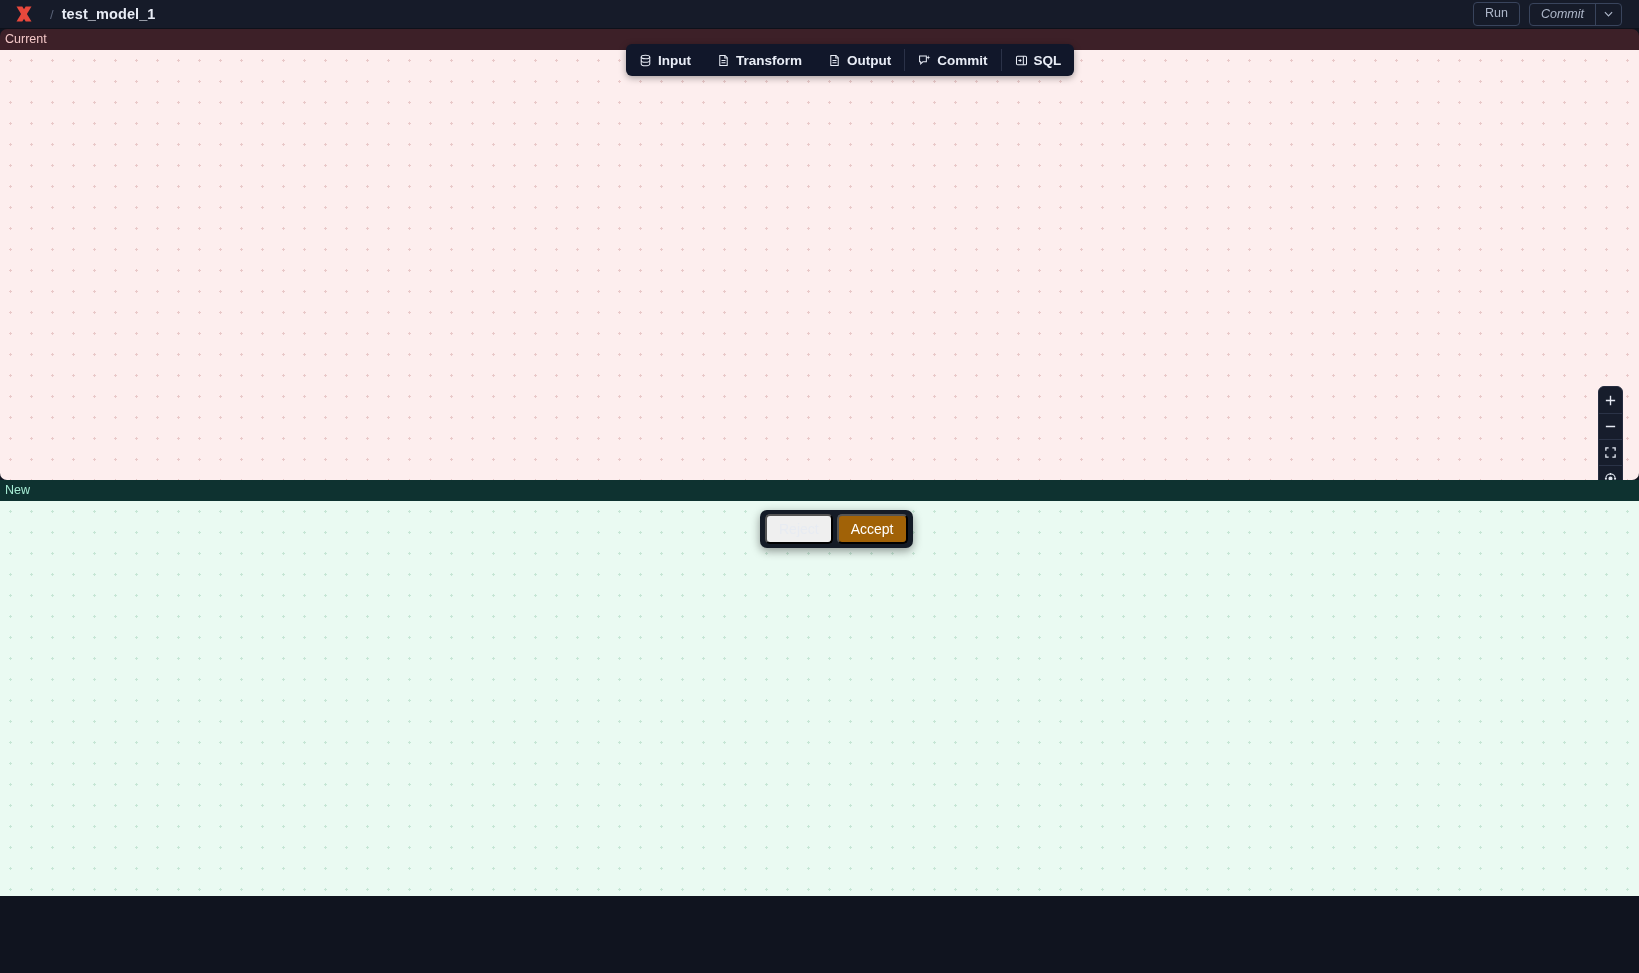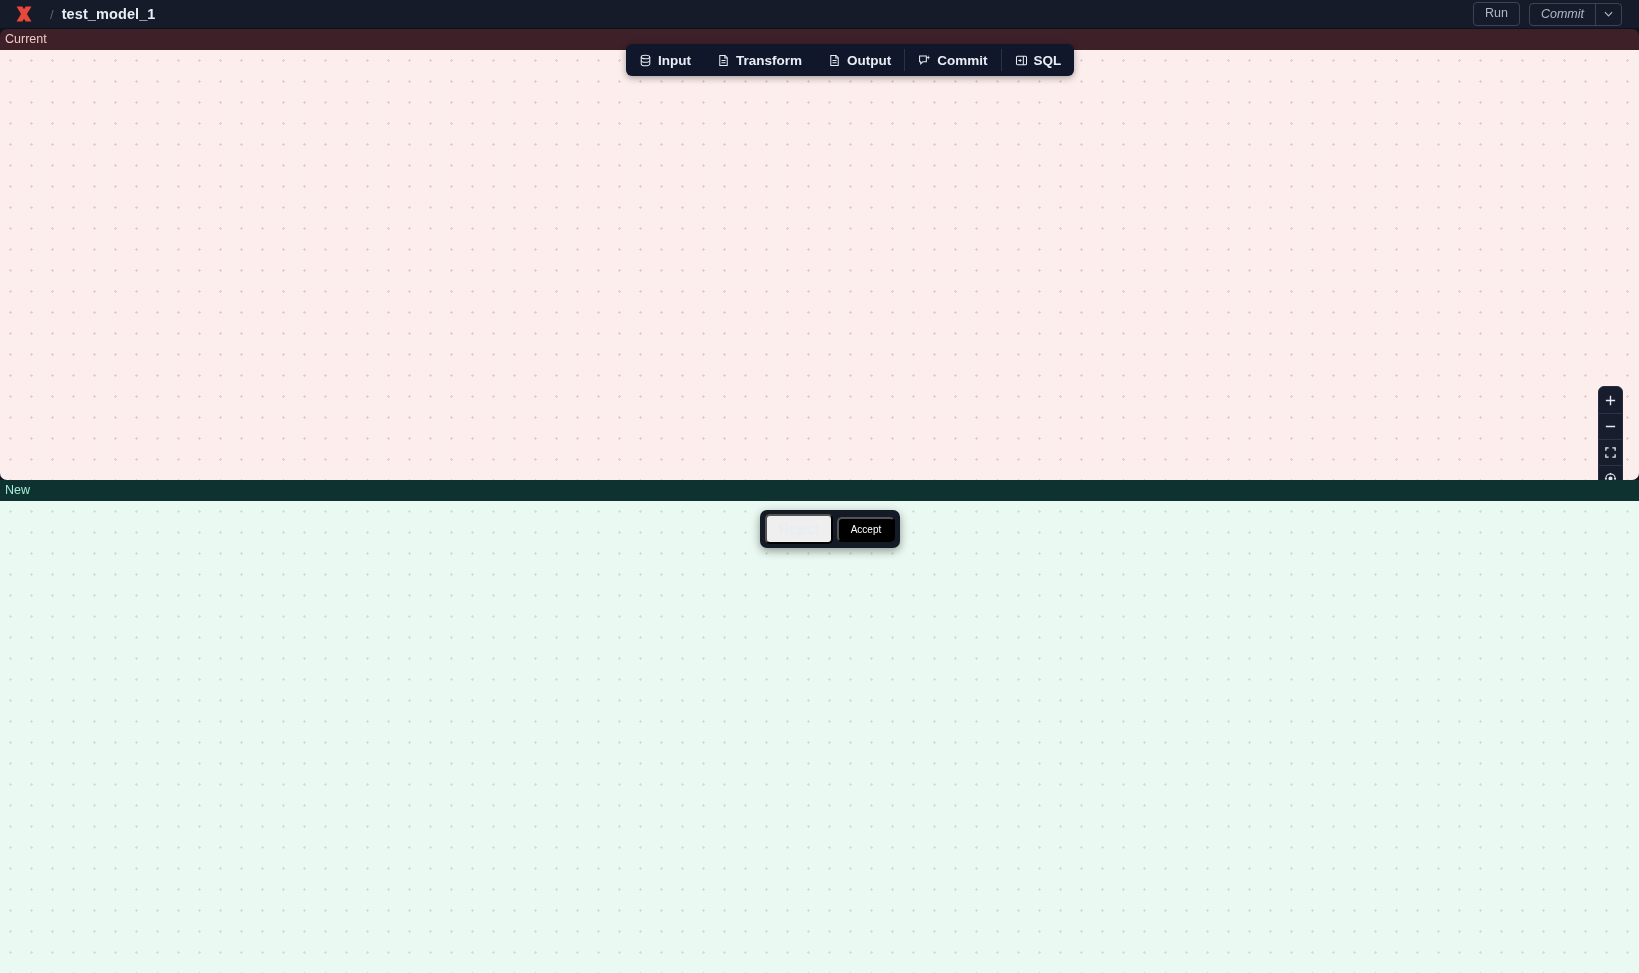--- a/index.html
+++ b/index.html
@@ -32,21 +32,21 @@
     text-align: right;
   }
   .btn-split { display: flex; border: 1px solid #39445c; border-radius: 4px; overflow: hidden; }
   .btn-split > span { color: #aeb7c9; font-size: 12.5px; padding: 3px 11px 4px; font-style: italic; }
   .btn-split .divider { width: 1px; background: #39445c; padding: 0; }
   .btn-split .caret { padding: 3px 8px 4px; font-size: 10px; display: flex; align-items: center; }
 
   
   .pane { position: absolute; left: 0; width: 1639px; overflow: hidden; }
   .pane-current { top: 29px; height: 451px; border-radius: 7px; }
-  .pane-new     { top: 480px; height: 493px; }
+  .pane-new     { top: 480px; height: 416px; }
 
   .pane-label {
     position: absolute; top: 0; left: 0; width: 100%; height: 21px;
     font-size: 12.5px; line-height: 21px; padding-left: 5px;
     z-index: 12;
   }
   .label-current { background: #3d2028; color: #f3c7c7; }
   .label-new     { background: #0e3230; color: #a6ecd4; }
 
   .canvas { position: absolute; left: 0; width: 100%; }
@@ -84,21 +84,21 @@
   
   .decision {
     position: absolute; top: 510px; left: 760px;
     background: #141b26; border-radius: 7px;
     display: flex; align-items: center; gap: 4px;
     padding: 4px 5px;
     z-index: 35;
     box-shadow: 0 3px 10px rgba(0,0,0,.4);
   }
   .decision .reject { color: #e7ebf2; font-size: 14px; padding: 5px 12px; border-radius: 5px; }
-  .decision .accept { color: #ffffff; font-size: 10px; padding: 5px 12px; border-radius: 5px; background: #000000; }
+  .decision .accept { color: #ffffff; font-size: 14px; padding: 5px 12px; border-radius: 5px; background: #a16207; }
 
   
   .zoomstack {
     position: absolute; z-index: 25;
     width: 25px;
     background: #171d2c;
     border-radius: 6px;
     border: 1px solid #262d40;
     display: flex; flex-direction: column;
     overflow: hidden;

